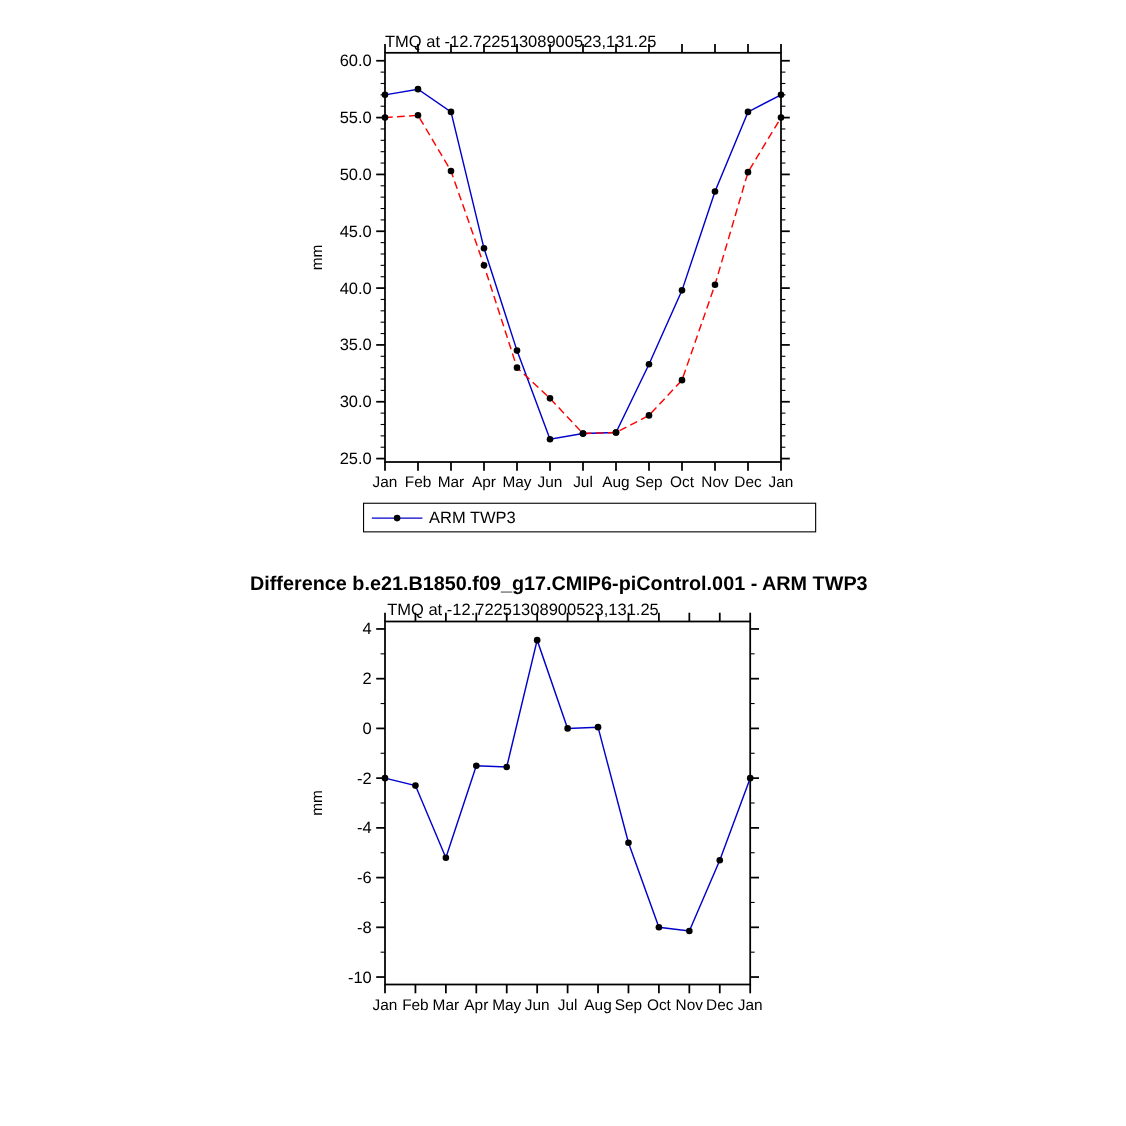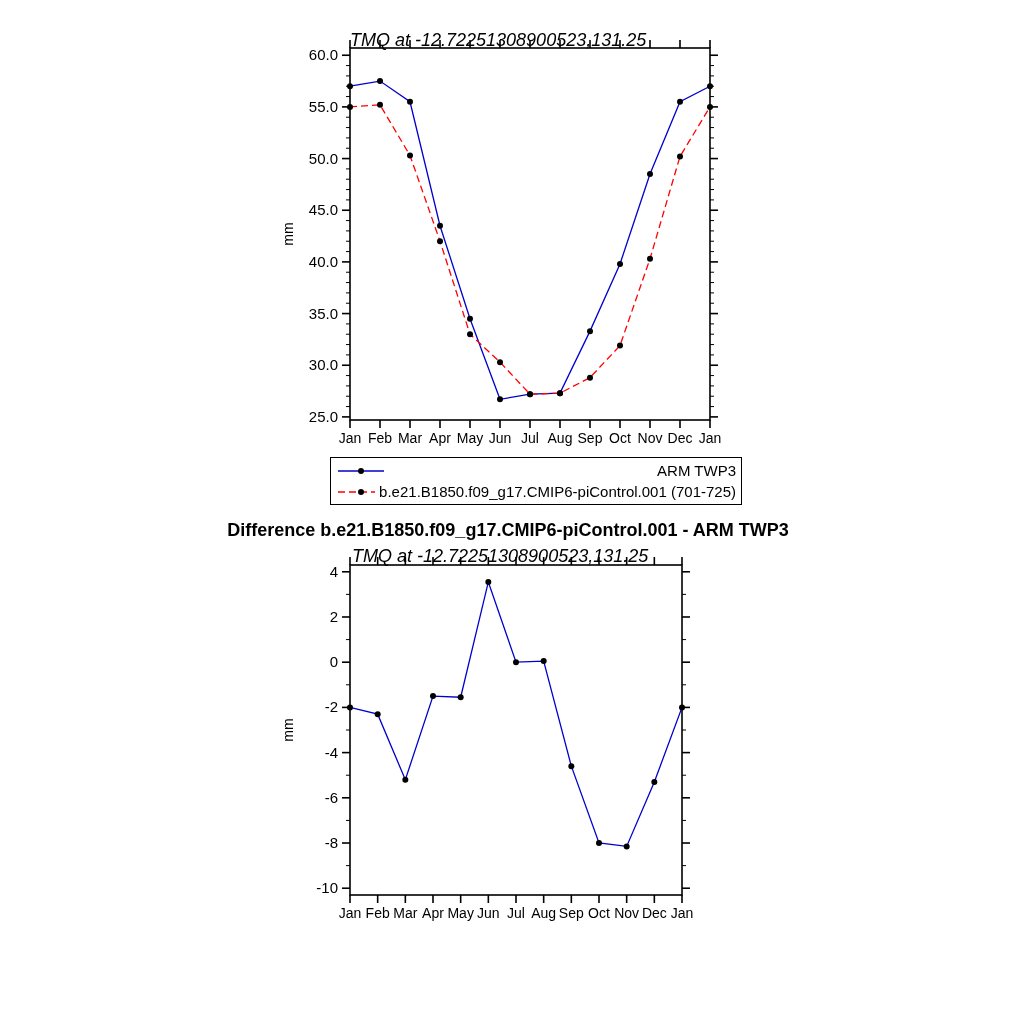--- a/index.html
+++ b/index.html
@@ -1,25 +1,25 @@
 <!DOCTYPE html>
 <html><head>
 <meta charset="utf-8">
 <style>
   * { margin:0; padding:0; box-sizing:border-box; }
   html,body { background:#ffffff; font-family:"Liberation Sans", sans-serif; color:#000; }
   .page { position:relative; width:1024px; height:1024px; background:#ffffff; overflow:hidden; }
   .chart-title { position:absolute; font-weight:bold; font-size:18px; text-align:center; white-space:nowrap; }
-  .chart-subtitle { position:absolute; font-size:18px; white-space:nowrap;font-style:italic; }
+  .chart-subtitle { position:absolute; font-size:15px; white-space:nowrap; }
   .ylabel { position:absolute; font-size:14px; transform:translate(-50%,-50%) rotate(-90deg); transform-origin:center; }
   .plots-canvas { position:absolute; left:0; top:0; }
   svg text { font-family:"Liberation Sans", sans-serif; fill:#000; }
   .legend { position:absolute; left:330px; top:457px; width:412px; border:1px solid #000; background:#fff;
             padding:2px 5px; display:flex; flex-direction:column; justify-content:center; }
-  .legend-row { display:flex; align-items:center; height:21px; gap:4px;justify-content:space-between; }
+  .legend-row { display:flex; align-items:center; height:21px; gap:4px; }
   .legend-label { font-size:15px; white-space:nowrap; }
   #title0 { left:260px; top:5px;  width:580px; }
   #sub0   { left:350px; top:30px; }
   #ylabel0{ left:288px; top:234px; }
   #title1 { left:218px; top:520px; width:580px; }
   #sub1   { left:352px; top:546px; }
   #ylabel1{ left:288px; top:730px; }
 </style>
 </head>
 <body>
@@ -281,22 +281,15 @@
     </svg>
 
   <div class="legend">
     <div class="legend-row">
       <svg class="legend-sample" width="50" height="14">
           <line x1="2" x2="48" y1="7" y2="7" stroke="#0000cd" stroke-width="1.3"></line>
           <circle cx="25" cy="7" r="3" fill="#000000"></circle>
         </svg>
       <span class="legend-label">ARM TWP3</span>
     </div>
-    <div class="legend-row">
-      <svg class="legend-sample" width="50" height="14">
-          <line x1="2" x2="48" y1="7" y2="7" stroke="#ff0000" stroke-width="1.3" stroke-dasharray="7,4"></line>
-          <circle cx="25" cy="7" r="3" fill="#000000"></circle>
-        </svg>
-      <span class="legend-label">b.e21.B1850.f09_g17.CMIP6-piControl.001 (701-725)</span>
-    </div>
   </div>
 
 </div>
 
 </body></html>

